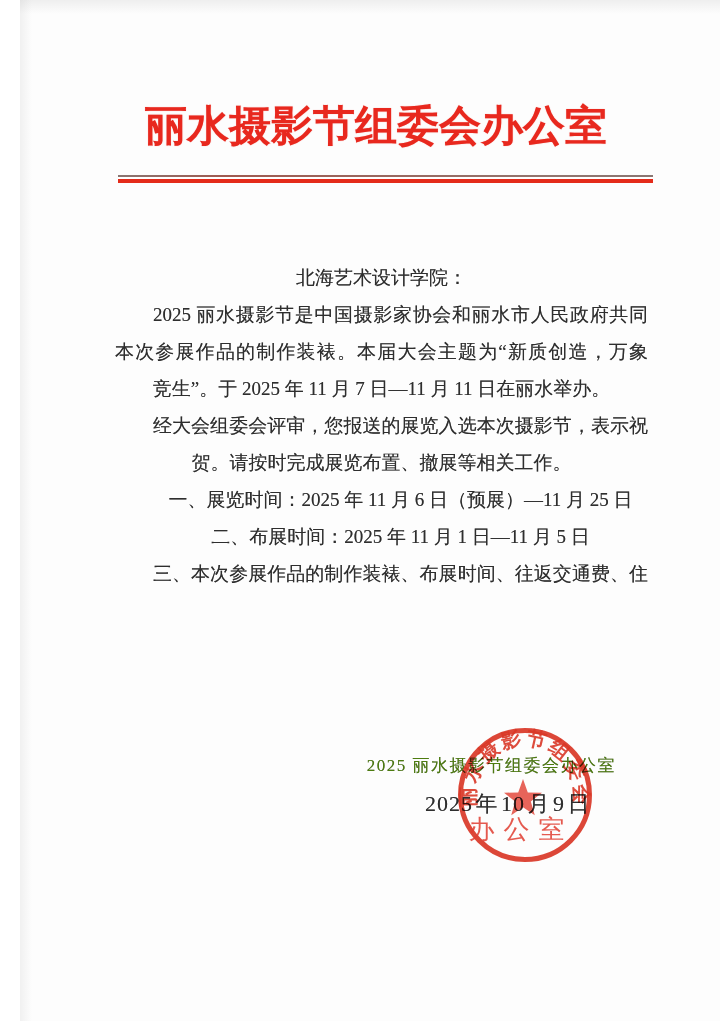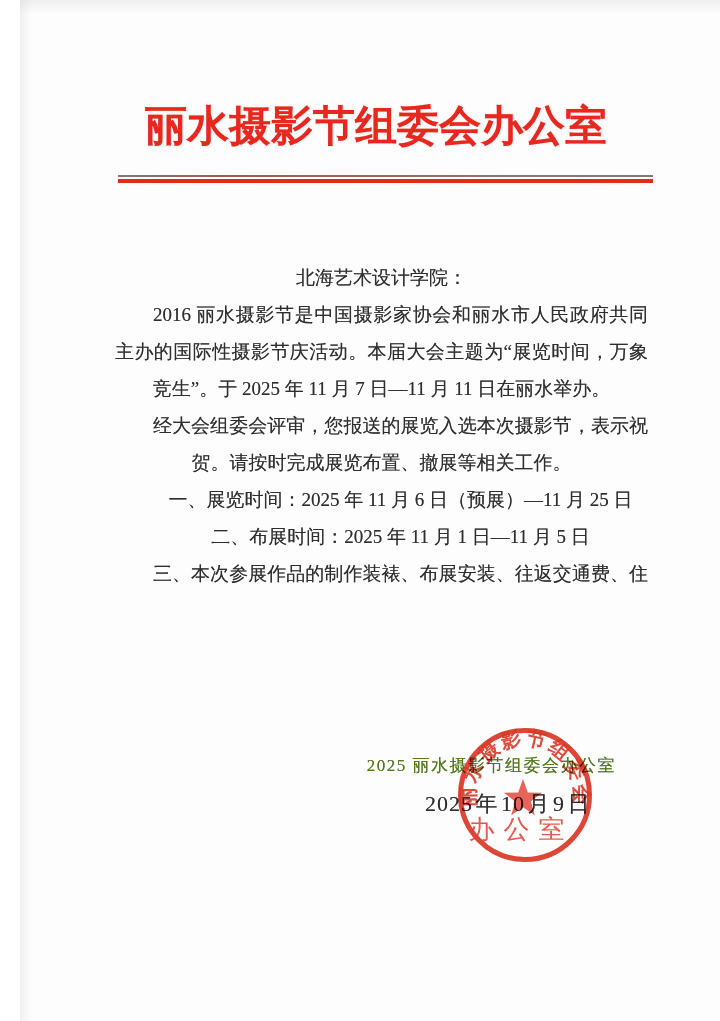--- a/index.html
+++ b/index.html
@@ -62,28 +62,28 @@
   <div class="title">丽水摄影节组委会办公室</div>
 
   <div class="rule">
     <div class="thin"></div>
     <div class="gap"></div>
     <div class="thick"></div>
   </div>
 
   <div class="letter">
     <div class="line">北海艺术设计学院：</div>
-    <div class="line indent full">2016 丽水摄影节是中国摄影家协会和丽水市人民政府共同</div>
-    <div class="line full">主办的国际性摄影节庆活动。本届大会主题为“展览时间，万象</div>
+    <div class="line indent full">2025 丽水摄影节是中国摄影家协会和丽水市人民政府共同</div>
+    <div class="line full">本次参展作品的制作装裱。本届大会主题为“新质创造，万象</div>
     <div class="line">竞生”。于 2025 年 11 月 7 日—11 月 11 日在丽水举办。</div>
     <div class="line indent full">经大会组委会评审，您报送的展览入选本次摄影节，表示祝</div>
     <div class="line">贺。请按时完成展览布置、撤展等相关工作。</div>
     <div class="line indent">一、展览时间：2025 年 11 月 6 日（预展）—11 月 25 日</div>
     <div class="line indent">二、布展时间：2025 年 11 月 1 日—11 月 5 日</div>
-    <div class="line indent full">三、本次参展作品的制作装裱、布展安装、往返交通费、住</div>
+    <div class="line indent full">三、本次参展作品的制作装裱、布展时间、往返交通费、住</div>
   </div>
 
   <div class="sig-org">2025 丽水摄影节组委会办公室</div>
   <div class="sig-date">2025 年 10 月 9 日</div>
 
   <div class="seal">
     <svg width="136" height="136" viewBox="0 0 136 136">
       <defs>
         <path id="sealArc" d="M 21.02 85.10 A 50 50 0 1 1 114.98 85.10" fill="none"></path>
       </defs>

